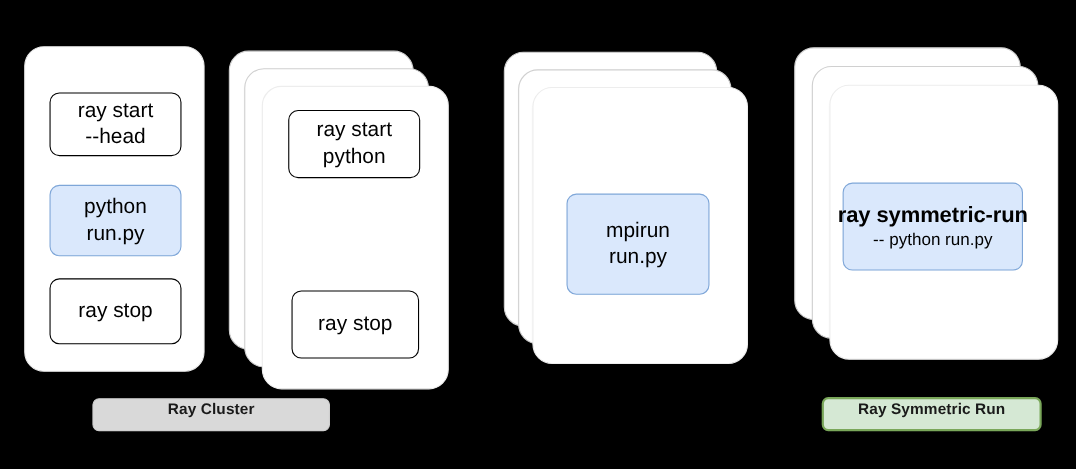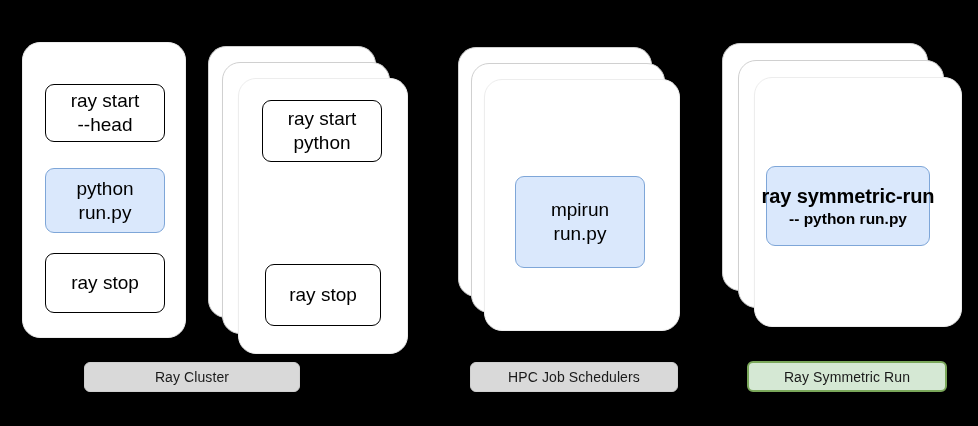--- a/index.html
+++ b/index.html
@@ -56,32 +56,32 @@
     border: 1px solid #000000;
     font-size: 19px;
   }
   .cmdbox.accent {
     background: #dae8fc;
     border: 1px solid #7ea6d8;
     font-size: 19px;
   }
   .cmd-line { display: block; white-space: nowrap; }
   .cmd-line.bold { font-weight: bold; font-size: 20px; letter-spacing: -0.1px; }
-  .cmd-line.sub  { font-weight: bold; font-size: 15.5px; }
+  .cmd-line.sub  { font-weight: normal; font-size: 15.5px; }
 
   
   .grouplabel {
     position: absolute;
     box-sizing: border-box;
     display: flex;
-    align-items: center;
+    align-items: flex-start;
     justify-content: center;
     border-radius: 6px;
     font-size: 14px;
-    font-weight: normal;
+    font-weight: bold;
     color: #1a1a1a;
     letter-spacing: 0.1px;
     white-space: nowrap;
   }
   .grouplabel.grey {
     background: #d9d9d9;
     border: 1px solid #cfcfcf;
     box-shadow: 1px 2px 2px rgba(0,0,0,0.18);
   }
   .grouplabel.green {
@@ -130,23 +130,20 @@
 
   <div class="card" style="left:458px; top:47px; width:194px; height:250px;"></div>
   <div class="card" style="left:471px; top:63px; width:194px; height:250px;"></div>
   <div class="card front" style="left:484px; top:79px; width:196px; height:252px;"></div>
 
   <div class="cmdbox accent" style="left:515px; top:160px; width:130px; height:92px;margin-top:16px;">
     <span class="cmd-line">mpirun</span>
     <span class="cmd-line">run.py</span>
   </div>
 
-  <div class="grouplabel grey" style="left:470px; top:362px; width:208px; height:30px;">
-    <span>HPC Job Schedulers</span>
-  </div>
 
   <div class="card" style="left:722px; top:43px; width:206px; height:248px;"></div>
   <div class="card" style="left:738px; top:60px; width:206px; height:248px;"></div>
   <div class="card front" style="left:754px; top:77px; width:208px; height:250px;"></div>
 
   <div class="cmdbox accent" style="left:766px; top:166px; width:164px; height:80px;">
     <span class="cmd-line bold">ray symmetric-run</span>
     <span class="cmd-line sub">-- python run.py</span>
   </div>
 

